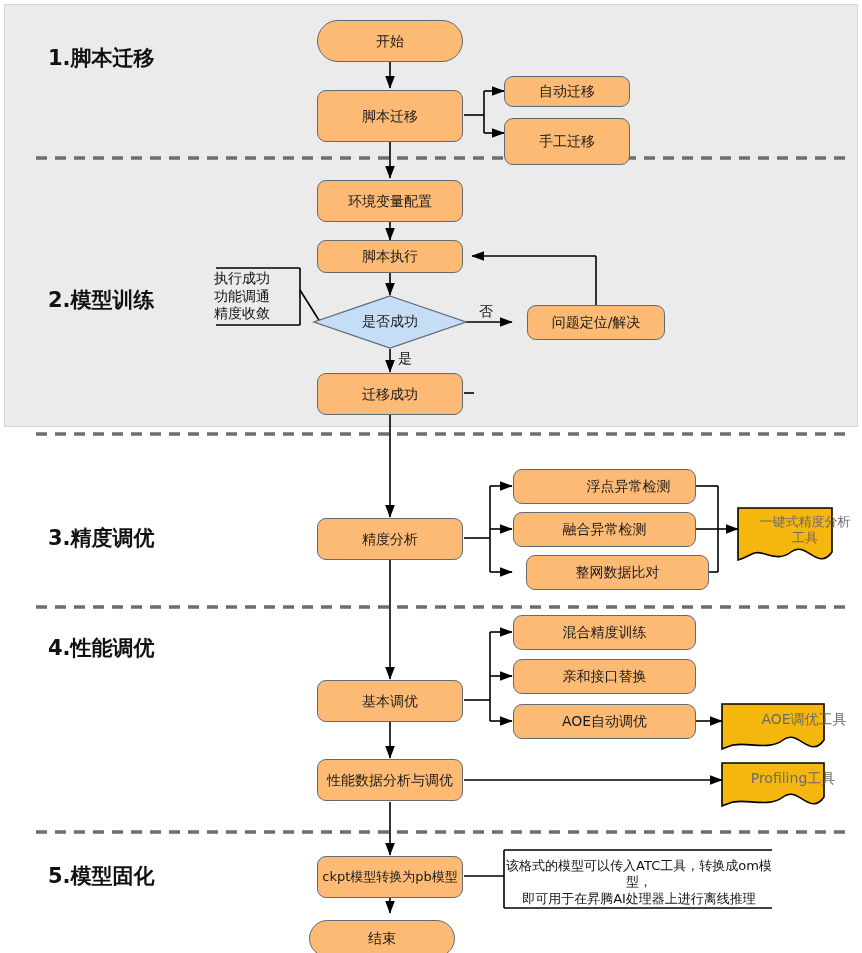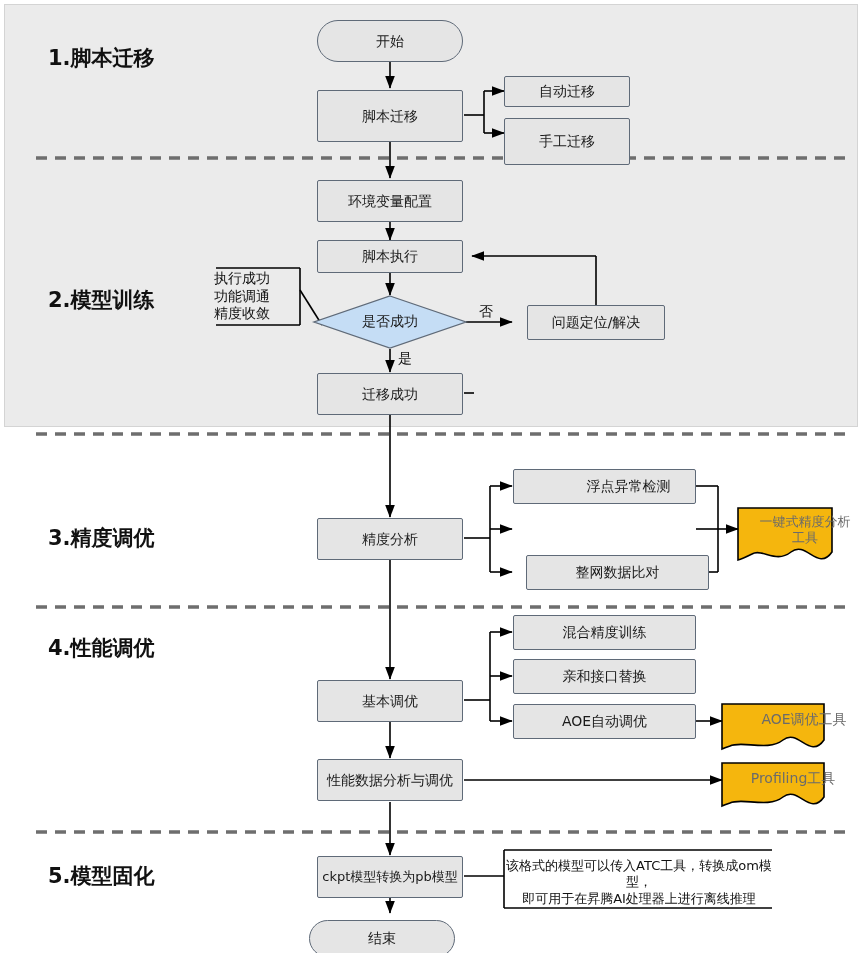--- a/index.html
+++ b/index.html
@@ -2,22 +2,22 @@
 <html><head>
 <meta charset="utf-8">
 <style>
   html,body{margin:0;padding:0;background:#ffffff;}
   body{font-family:"DejaVu Sans","Liberation Sans",sans-serif;}
   #canvas{position:relative;width:862px;height:953px;background:#ffffff;overflow:hidden;}
   #svg-layer{position:absolute;left:0;top:0;width:862px;height:953px;}
   .gray-band{position:absolute;background:#ebebeb;border:1px solid #d4d4d4;box-sizing:border-box;}
   .phase-label{position:absolute;font-weight:bold;color:#111111;white-space:nowrap;letter-spacing:0px;}
   .node{position:absolute;box-sizing:border-box;display:flex;align-items:center;justify-content:center;
-        text-align:center;color:#1a1a1a;background:#e5e5e5;border:1px solid #5f6a78;line-height:1.15;}
-  .node.rounded{border-radius:2px;text-align:right;}
+        text-align:center;color:#1a1a1a;background:#fdba74;border:1px solid #5f6a78;line-height:1.15;}
+  .node.rounded{border-radius:9px;text-align:right;}
   .node.pill{border-radius:26px;}
   .edge-label{position:absolute;color:#111111;background:transparent;white-space:nowrap;}
   .annot{position:absolute;color:#111111;text-align:center;line-height:1.25;white-space:pre-line;}
   .tool-text{position:absolute;color:#6b6b6b;text-align:center;line-height:1.2;white-space:pre-line;
              display:flex;align-items:flex-start;justify-content:center;pointer-events:none;padding-left:20px;}
 </style>
 </head>
 <body>
 
 <div id="canvas">
@@ -134,20 +134,21 @@
 
   <div style="position:absolute;left:330px;top:313px;width:120px;height:18px;text-align:center;font-size:14px;color:#1a1a1a;">是否成功</div>
 
   <div class="node rounded" style="left:527px;top:305px;width:138px;height:35px;font-size:14px;">问题定位/解决</div>
 
   <div class="node rounded" style="left:317px;top:373px;width:146px;height:42px;font-size:14px;">迁移成功</div>
 
   <div class="node rounded" style="left:317px;top:518px;width:146px;height:42px;font-size:14px;">精度分析</div>
 
   <div class="node rounded" style="left:513px;top:469px;width:183px;height:35px;font-size:14px;padding-left:48px;">浮点异常检测</div>
+  <div class="node rounded" style="left:513px;top:512px;width:183px;height:35px;font-size:14px;">融合异常检测</div>
   <div class="node rounded" style="left:526px;top:555px;width:183px;height:35px;font-size:14px;">整网数据比对</div>
 
   <div class="node rounded" style="left:317px;top:680px;width:146px;height:42px;font-size:14px;">基本调优</div>
 
   <div class="node rounded" style="left:513px;top:615px;width:183px;height:35px;font-size:14px;">混合精度训练</div>
   <div class="node rounded" style="left:513px;top:659px;width:183px;height:35px;font-size:14px;">亲和接口替换</div>
   <div class="node rounded" style="left:513px;top:704px;width:183px;height:35px;font-size:14px;">AOE自动调优</div>
 
   <div class="node rounded" style="left:317px;top:759px;width:146px;height:42px;font-size:14px;">性能数据分析与调优</div>
 

